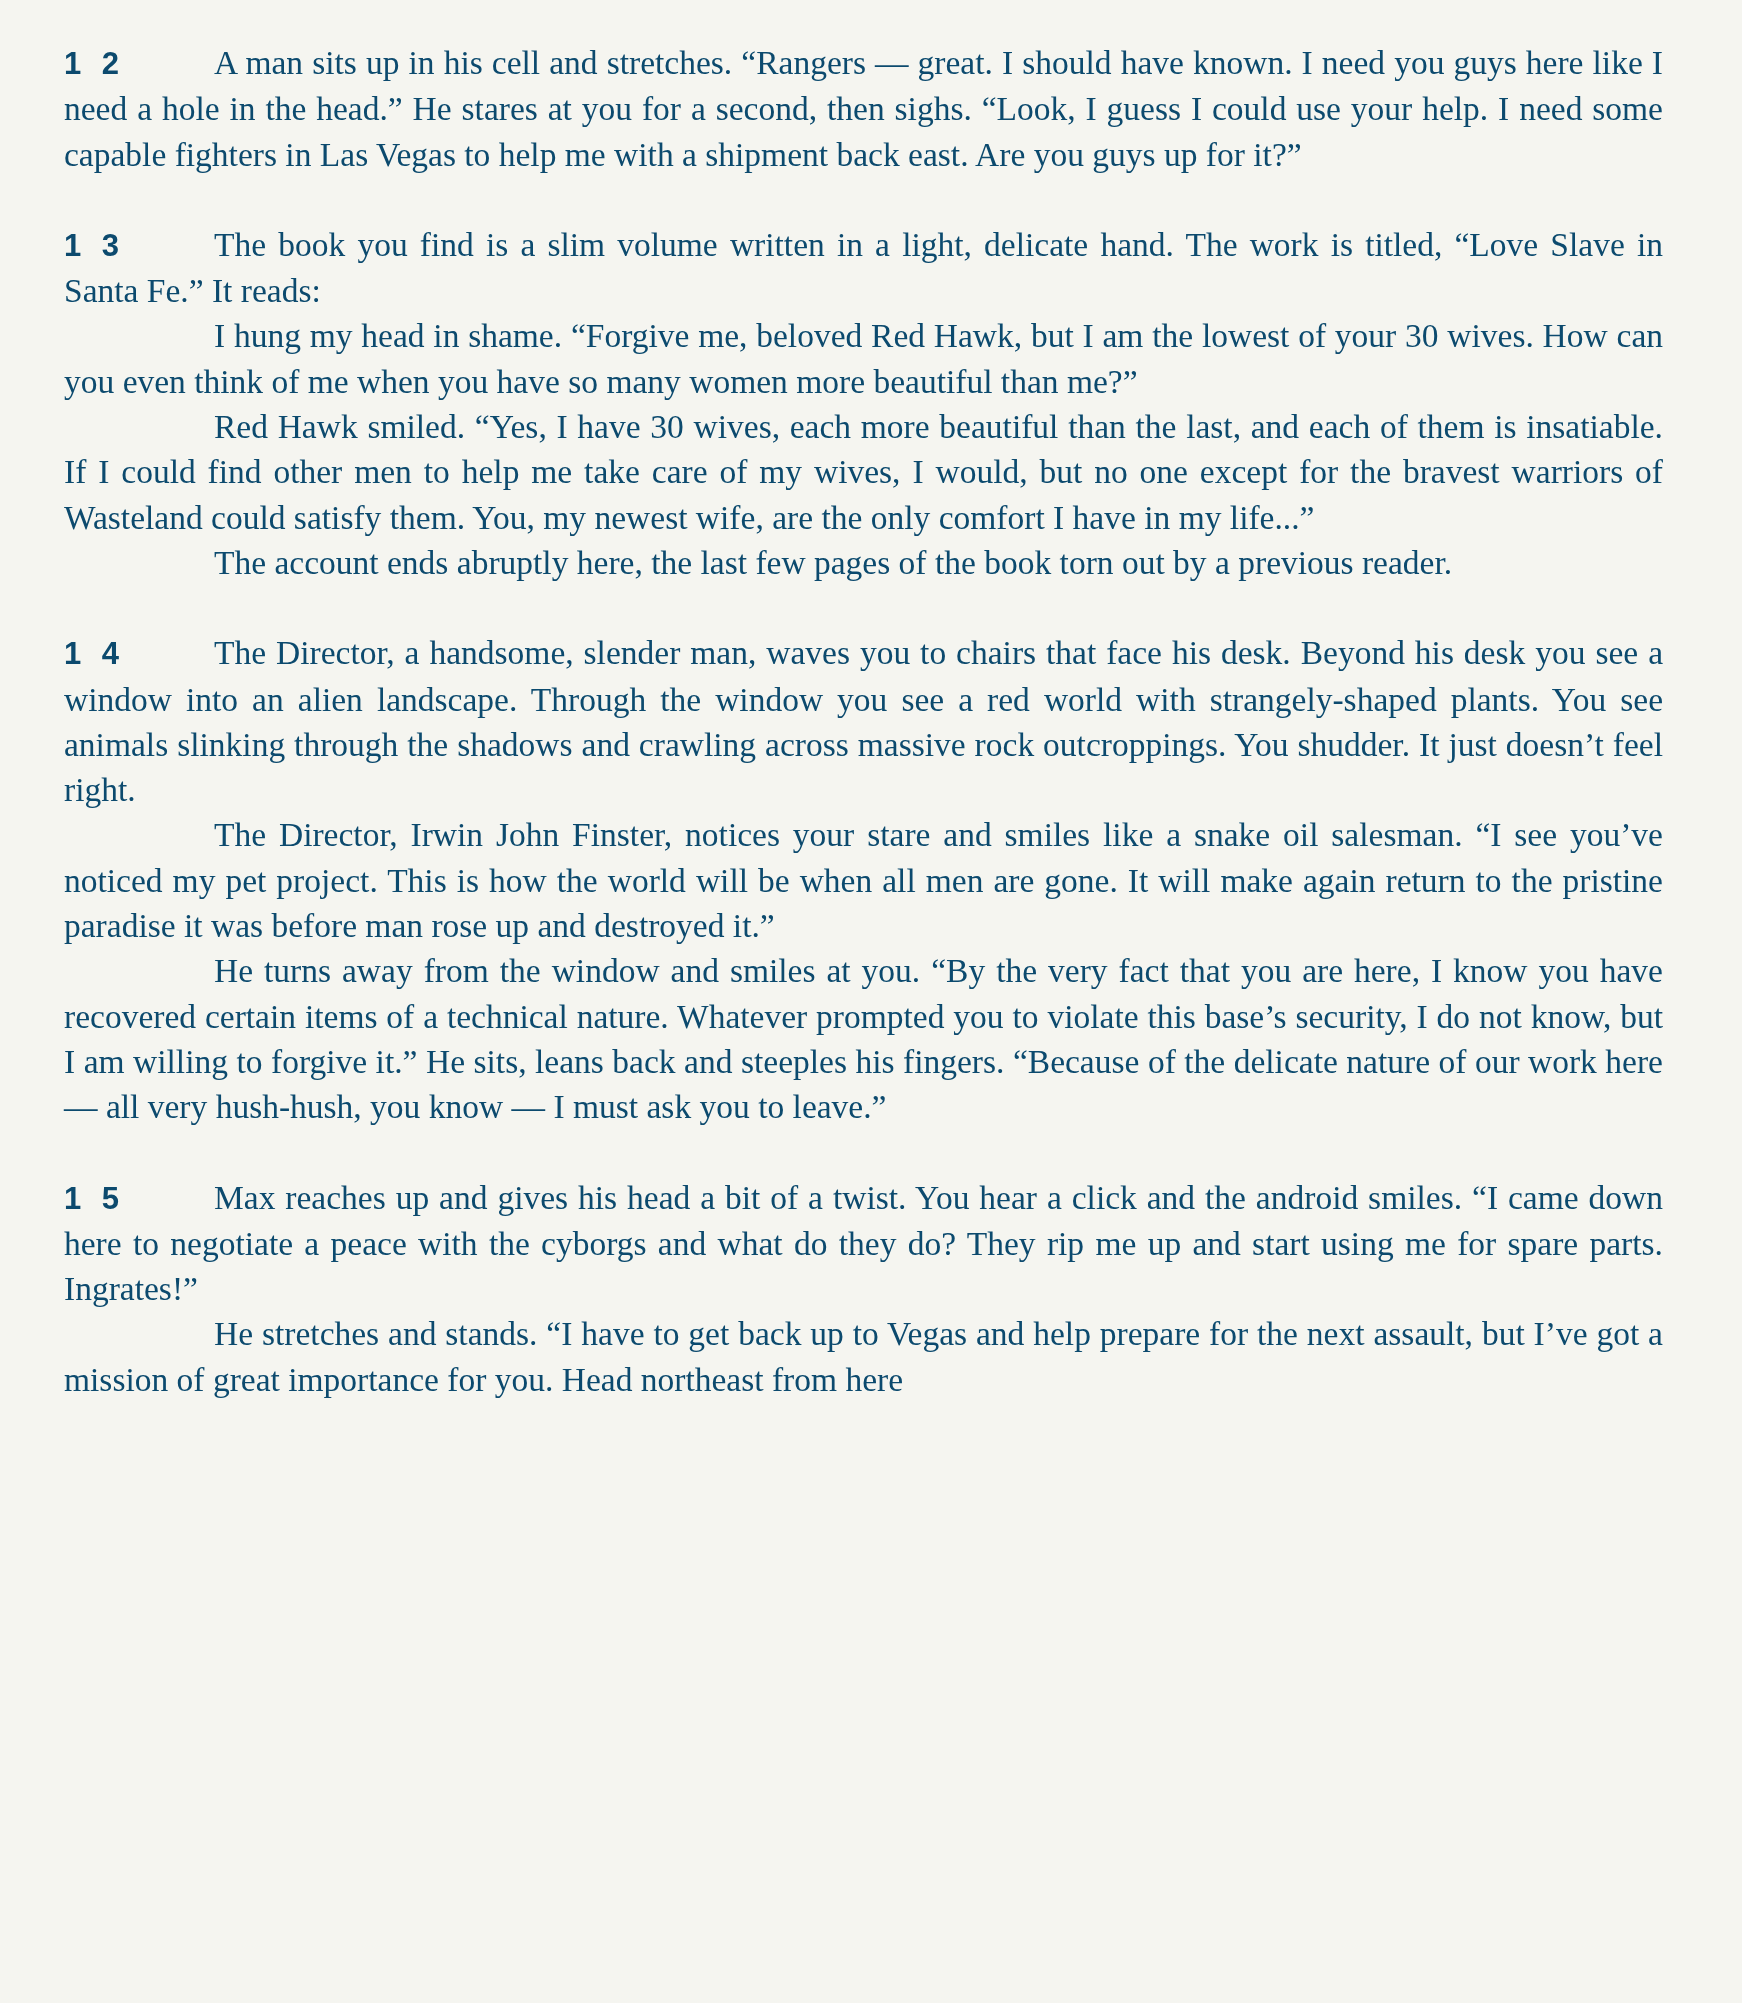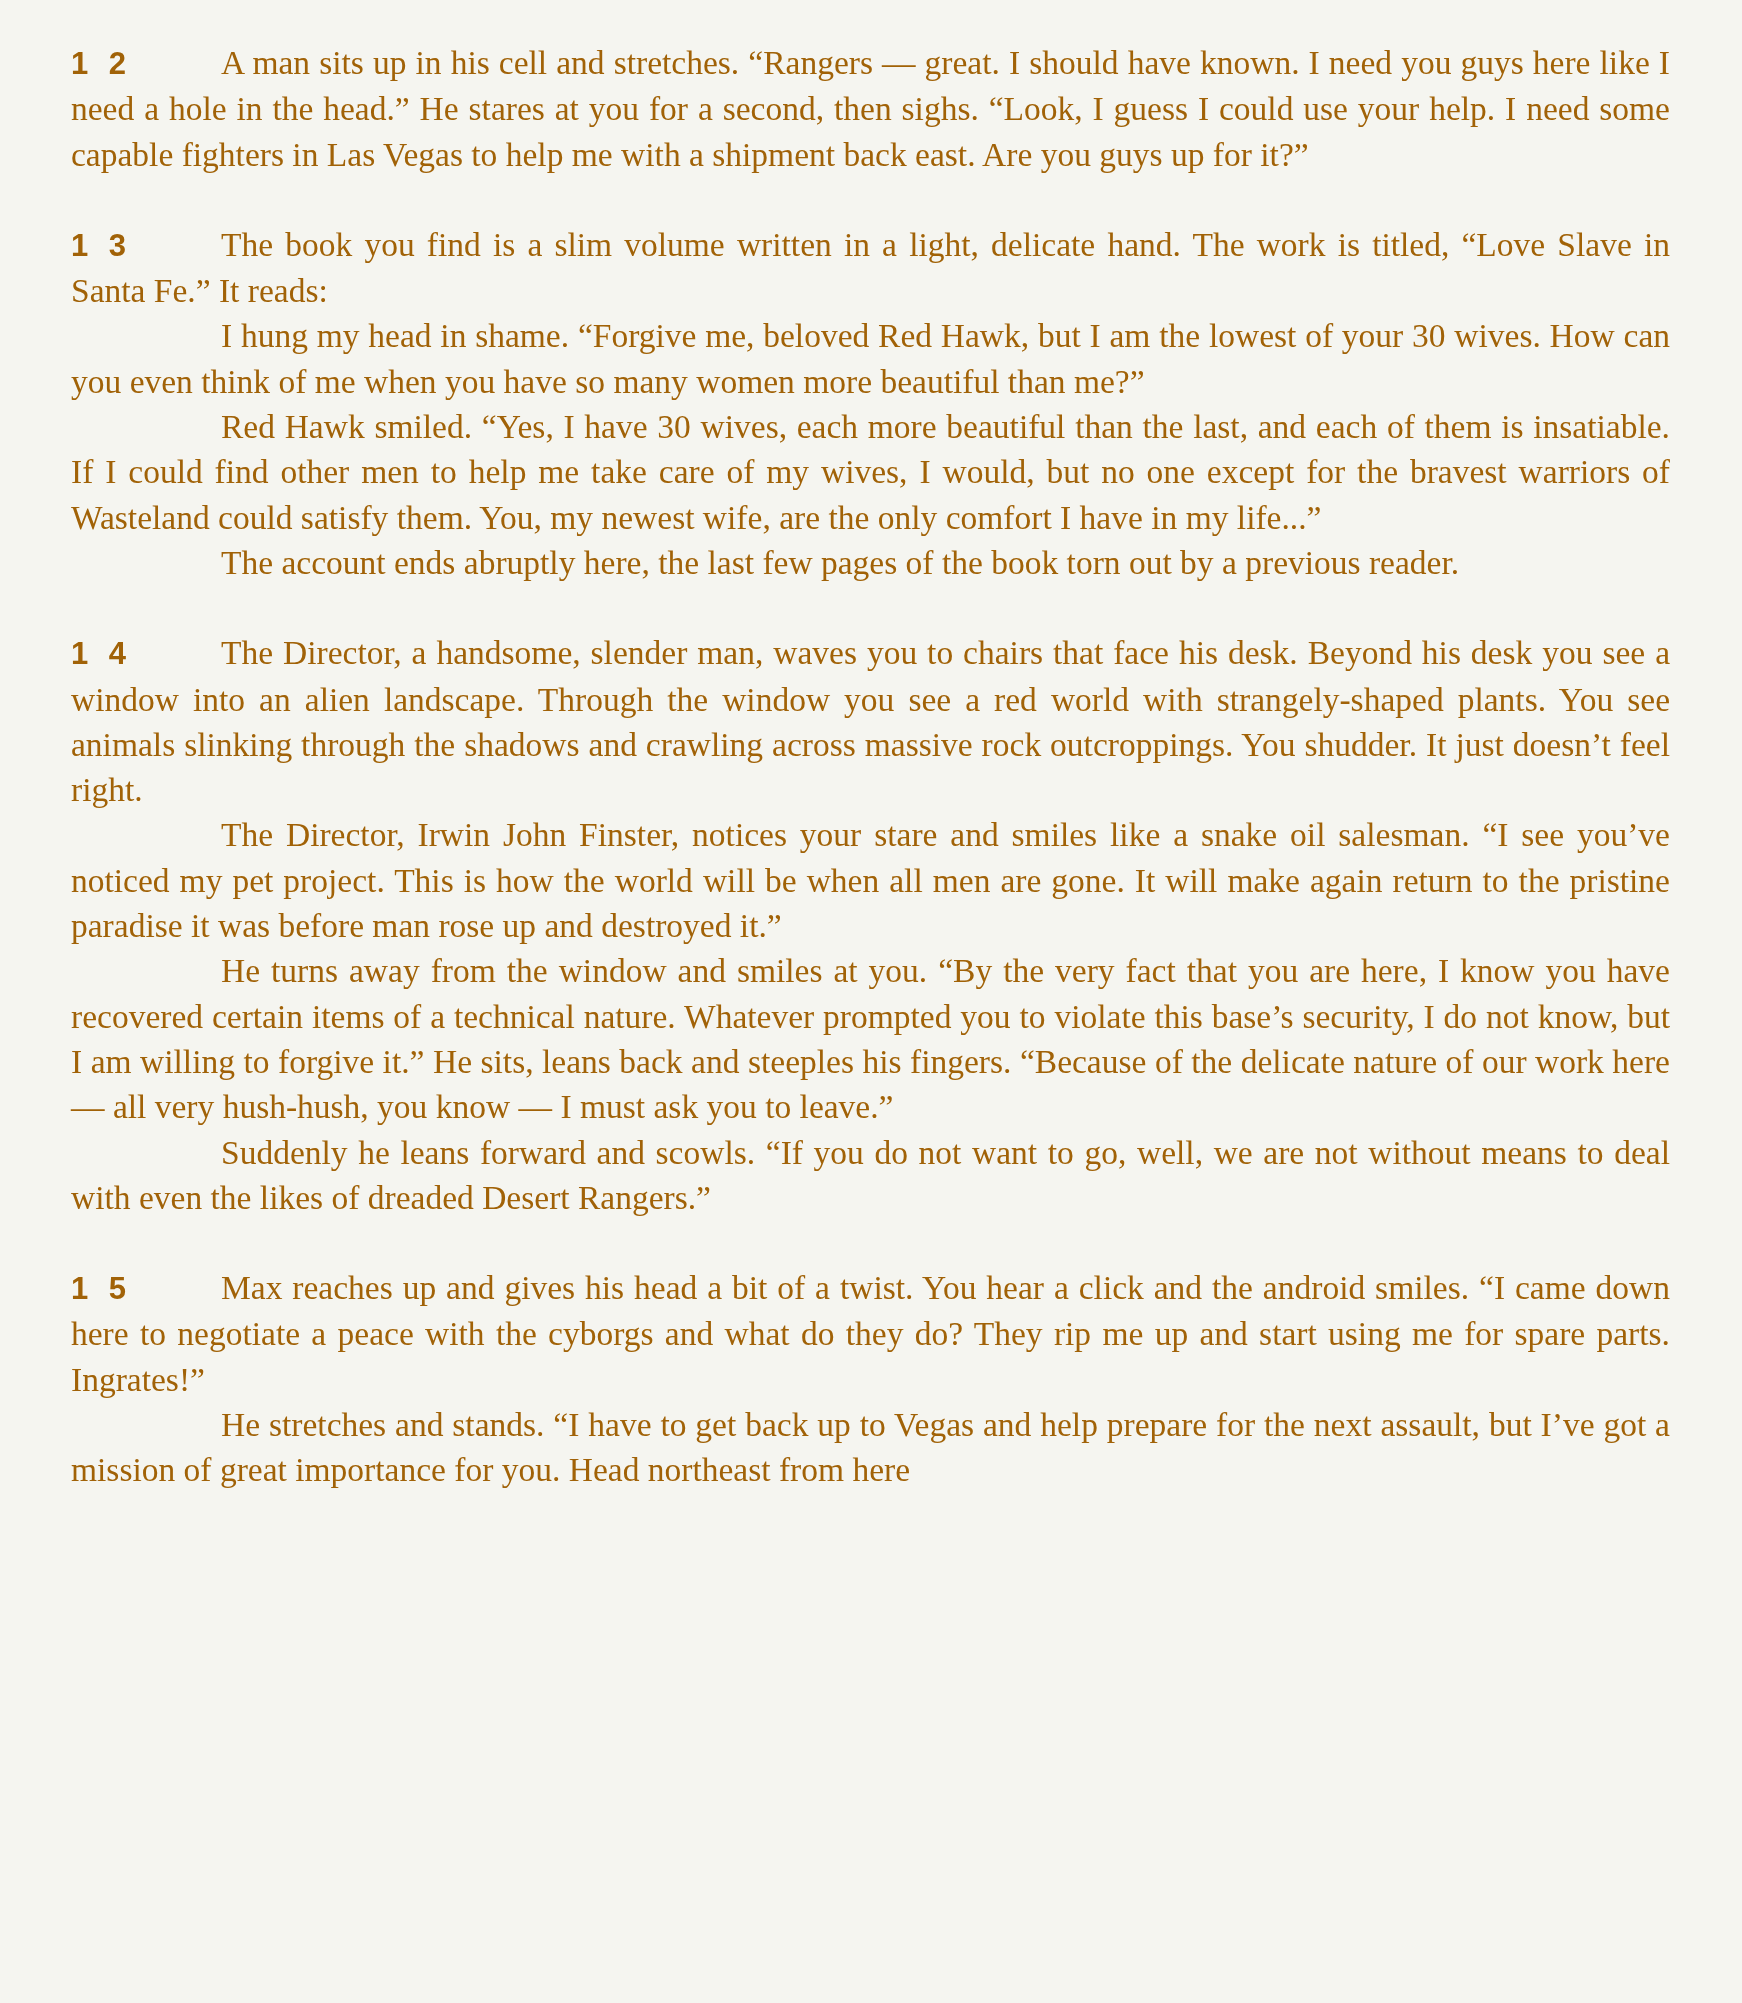--- a/index.html
+++ b/index.html
@@ -8,27 +8,27 @@
     }
     body {
       width: 1742px;
       height: 2003px;
       background: #f5f5f0;
       overflow: hidden;
       position: relative;
     }
     .page {
       position: absolute;
-      left: 71px;
+      left: 64px;
       top: 40px;
       width: 1599px;
       font-family: "Liberation Serif", "DejaVu Serif", serif;
       font-size: 33.5px;
       line-height: 45.3px;
-      color: #a16207;
+      color: #0c4a6e;
       text-align: justify;
     }
     .entry {
       margin: 0 0 45px 0;
     }
     .entry p {
       margin: 0;
       text-indent: 150px;
     }
     .entry p.first {
@@ -60,21 +60,20 @@
     <p class="first"><span class="entry-num">1 3</span><span class="txt">The book you find is a slim volume written in a light, delicate hand. The work is titled, “Love Slave in Santa Fe.”  It reads:</span></p>
     <p>I hung my head in shame. “Forgive me, beloved Red Hawk, but I am the lowest of your 30 wives. How can you even think of me when you have so many women more beautiful than me?”</p>
     <p>Red Hawk smiled. “Yes, I have 30 wives, each more beautiful than the last, and each of them is insatiable. If I could find other men to help me take care of my wives, I would,  but no one except for the bravest warriors of Wasteland could satisfy them. You, my newest wife, are the only comfort I have in my life...”</p>
     <p>The account ends abruptly here, the last few pages of the book torn out by a previous reader.</p>
   </div>
 
   <div class="entry">
     <p class="first"><span class="entry-num">1 4</span><span class="txt">The Director, a handsome, slender man, waves you to chairs that face his desk. Beyond his desk you see a window into an alien landscape. Through the window you see a red world with strangely-shaped plants. You see animals slinking through the shadows and crawling across massive rock outcroppings. You shudder. It just doesn’t feel right.</span></p>
     <p>The Director, Irwin John Finster, notices your stare and smiles like a snake oil salesman. “I see you’ve noticed my pet project. This is how the world will be when all men are gone. It will make again return to the pristine paradise it was before man rose up and destroyed it.”</p>
     <p>He turns away from the window and smiles at you. “By the very fact that you are here, I know you have recovered certain items of a technical nature. Whatever prompted you to violate this base’s security, I do not know, but I am willing to forgive it.” He sits, leans back and steeples his fingers. “Because of the delicate nature of our work here — all very hush-hush, you know — I must ask you to leave.”</p>
-    <p>Suddenly he leans forward and scowls. “If you do not want to go, well, we are not without means to deal with even the likes of dreaded Desert Rangers.”</p>
   </div>
 
   <div class="entry">
     <p class="first"><span class="entry-num">1 5</span><span class="txt">Max reaches up and gives his head a bit of a twist. You hear a click and the android smiles. “I came down here to negotiate a peace with the cyborgs and what do they do? They rip me up and start using me for spare parts.  Ingrates!”</span></p>
     <p>He stretches and stands. “I have to get back up to Vegas and help prepare for the next assault, but I’ve got a mission of great importance for you. Head northeast from here</p>
   </div>
 
 </div>
 
 </body></html>

